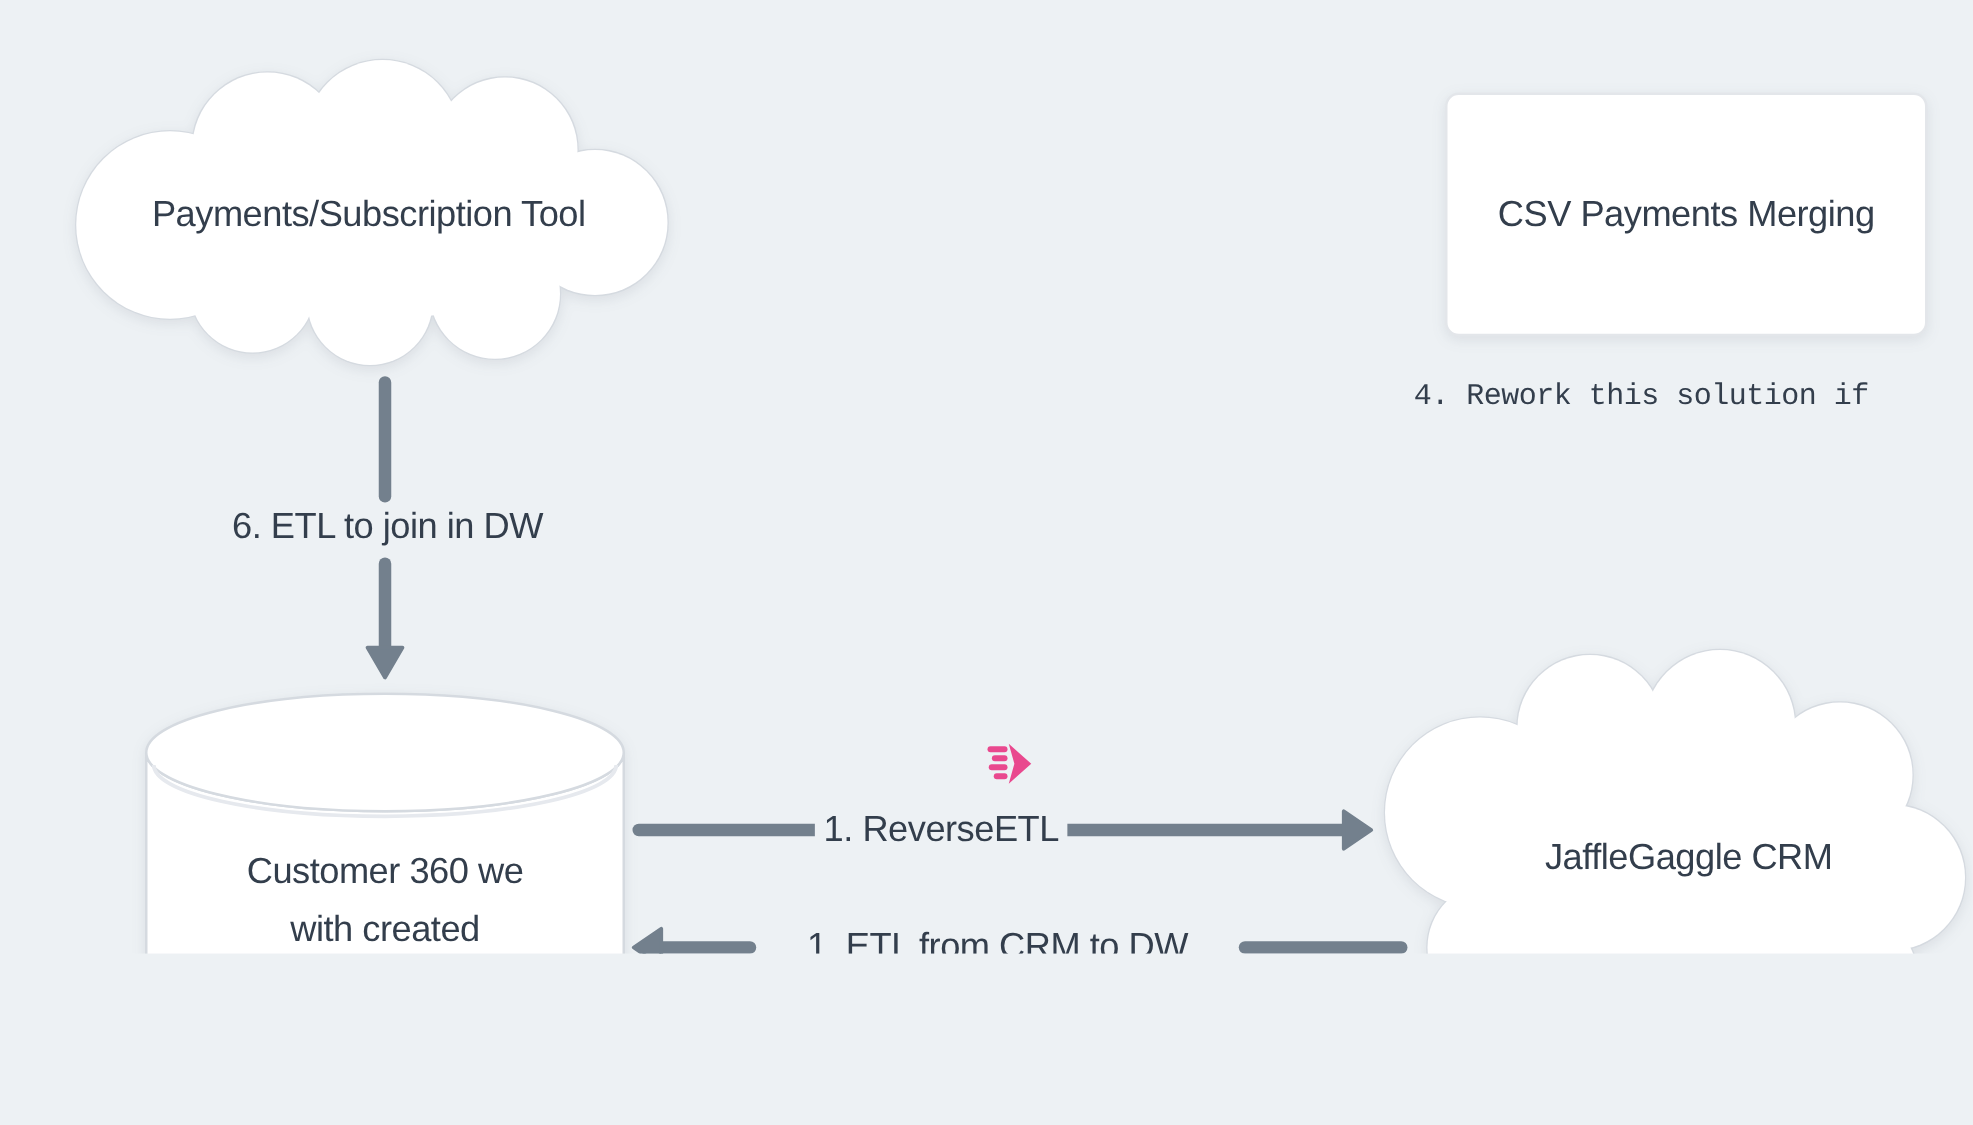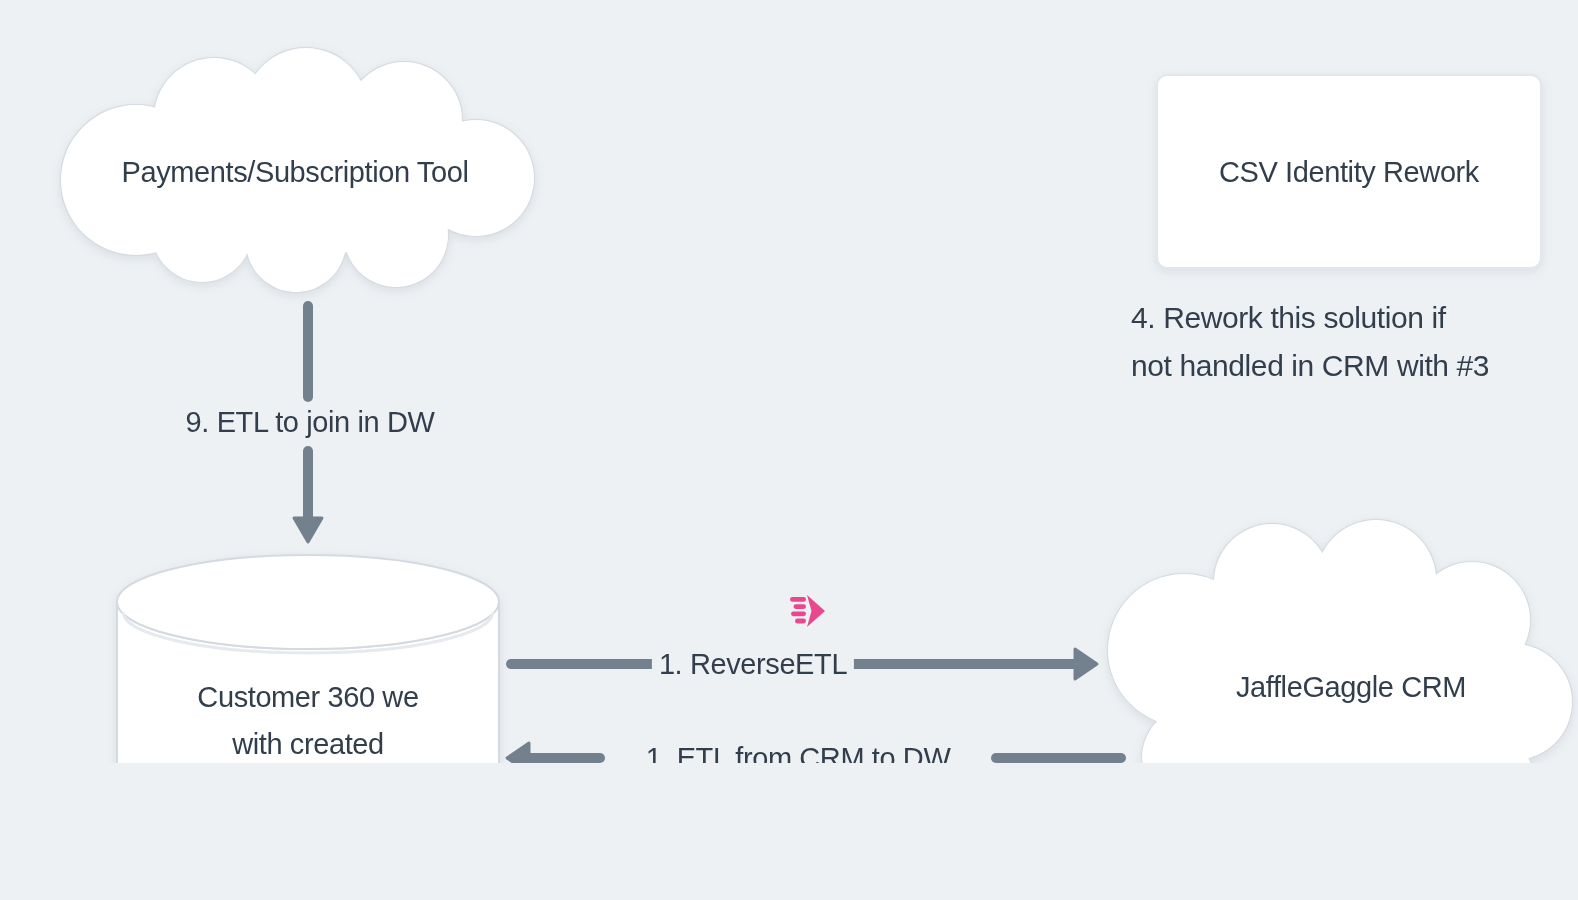--- a/index.html
+++ b/index.html
@@ -13,21 +13,21 @@
   .cloud-stroke{fill:var(--node-fill);stroke:var(--shape-stroke);stroke-width:2;}
   .cloud-fill{fill:var(--node-fill);}
   .soft-shadow{filter:drop-shadow(0 3px 5px rgba(60,72,88,0.10));}
   .arrow-line{stroke:var(--arrow);stroke-width:10;stroke-linecap:round;fill:none;}
   .arrow-head{fill:var(--arrow);stroke:var(--arrow);stroke-width:3;stroke-linejoin:round;}
   .lbl{position:absolute;transform:translate(-50%,-50%);color:var(--text);
        font-size:29px;letter-spacing:-0.4px;white-space:nowrap;text-align:center;}
   .knockout{background:var(--bg);padding:0 7px;text-align:right;}
   .two-line{line-height:47px;text-align:center;}
   .caption{position:absolute;left:1087px;top:294px;transform:none;text-align:left;
-           font-size:30px;line-height:48px;}
+           font-size:24px;line-height:48px;font-family:Liberation Mono, monospace;}
   .ht-stripe{fill:var(--accent);}
 </style>
 </head>
 <body>
 
 <div class="canvas">
 
   <svg width="1578" height="900" viewBox="0 0 1578 900">
     <defs>
       <g id="cloud-left-lobes">
@@ -97,28 +97,27 @@
       <path d="M 19 1 L 37 17 L 19 33 L 23.5 17 Z" class="ht-stripe"></path>
       <rect x="2" y="3" width="16" height="4.8" rx="2.4" class="ht-stripe"></rect>
       <rect x="5.5" y="10.2" width="12.5" height="4.8" rx="2.4" class="ht-stripe"></rect>
       <rect x="3" y="17.4" width="15" height="4.8" rx="2.4" class="ht-stripe"></rect>
       <rect x="7" y="24.6" width="11" height="4.8" rx="2.4" class="ht-stripe"></rect>
     </g>
   </svg>
 
   <div class="lbl" style="left:251px;top:172px">Payments/Subscription Tool</div>
 
-  <div class="lbl" style="left:1305px;top:172px">CSV Identity Rework</div>
+  <div class="lbl" style="left:1305px;top:172px">CSV Payments Merging</div>
 
   <div class="lbl caption">
     <div>4. Rework this solution if</div>
-    <div>not handled in CRM with #3</div>
   </div>
 
-  <div class="lbl" style="left:266px;top:422px">9. ETL to join in DW</div>
+  <div class="lbl" style="left:266px;top:422px">6. ETL to join in DW</div>
 
   <div class="lbl knockout" style="left:709px;top:664px">1. ReverseETL</div>
 
   <div class="lbl knockout" style="left:754px;top:758px">1. ETL from CRM to DW</div>
 
   <div class="lbl two-line" style="left:264px;top:721px">
     <div>Customer 360 we</div>
     <div>with created</div>
   </div>
 

